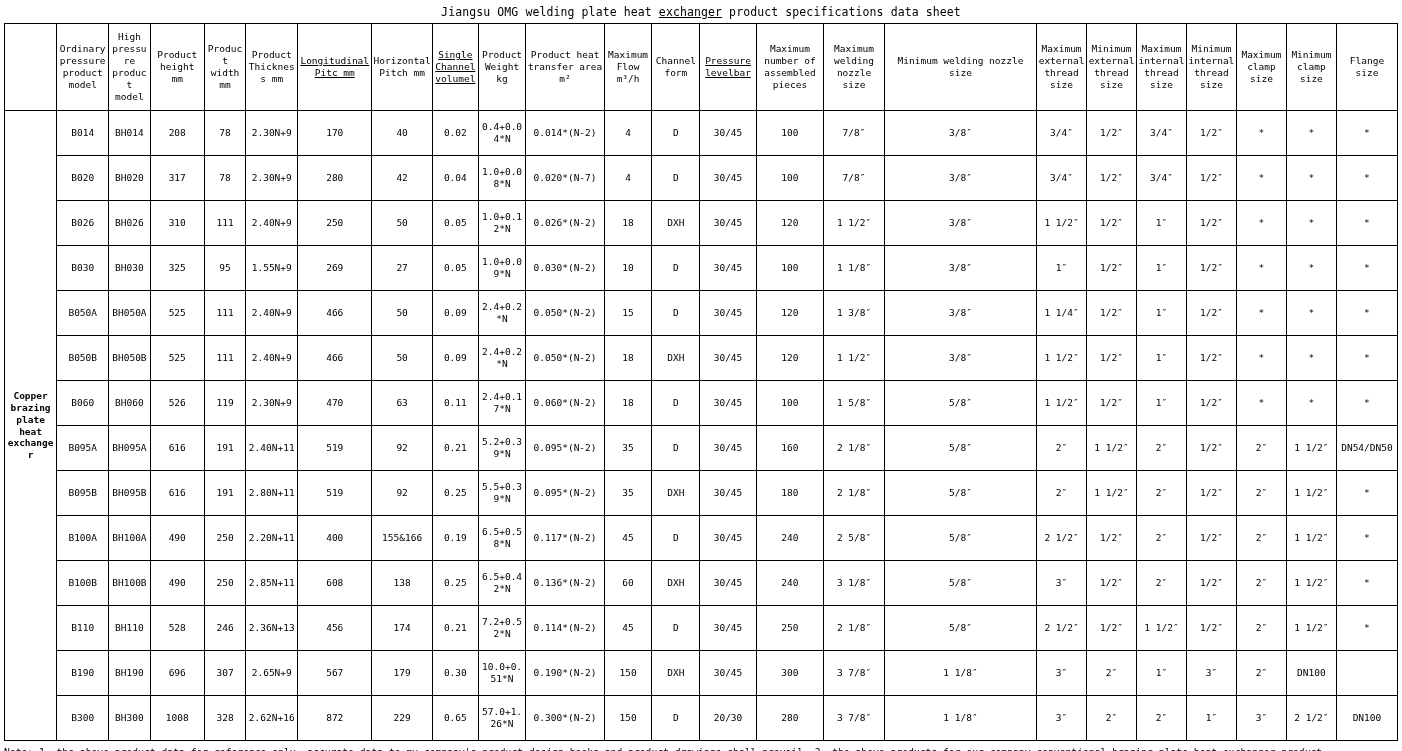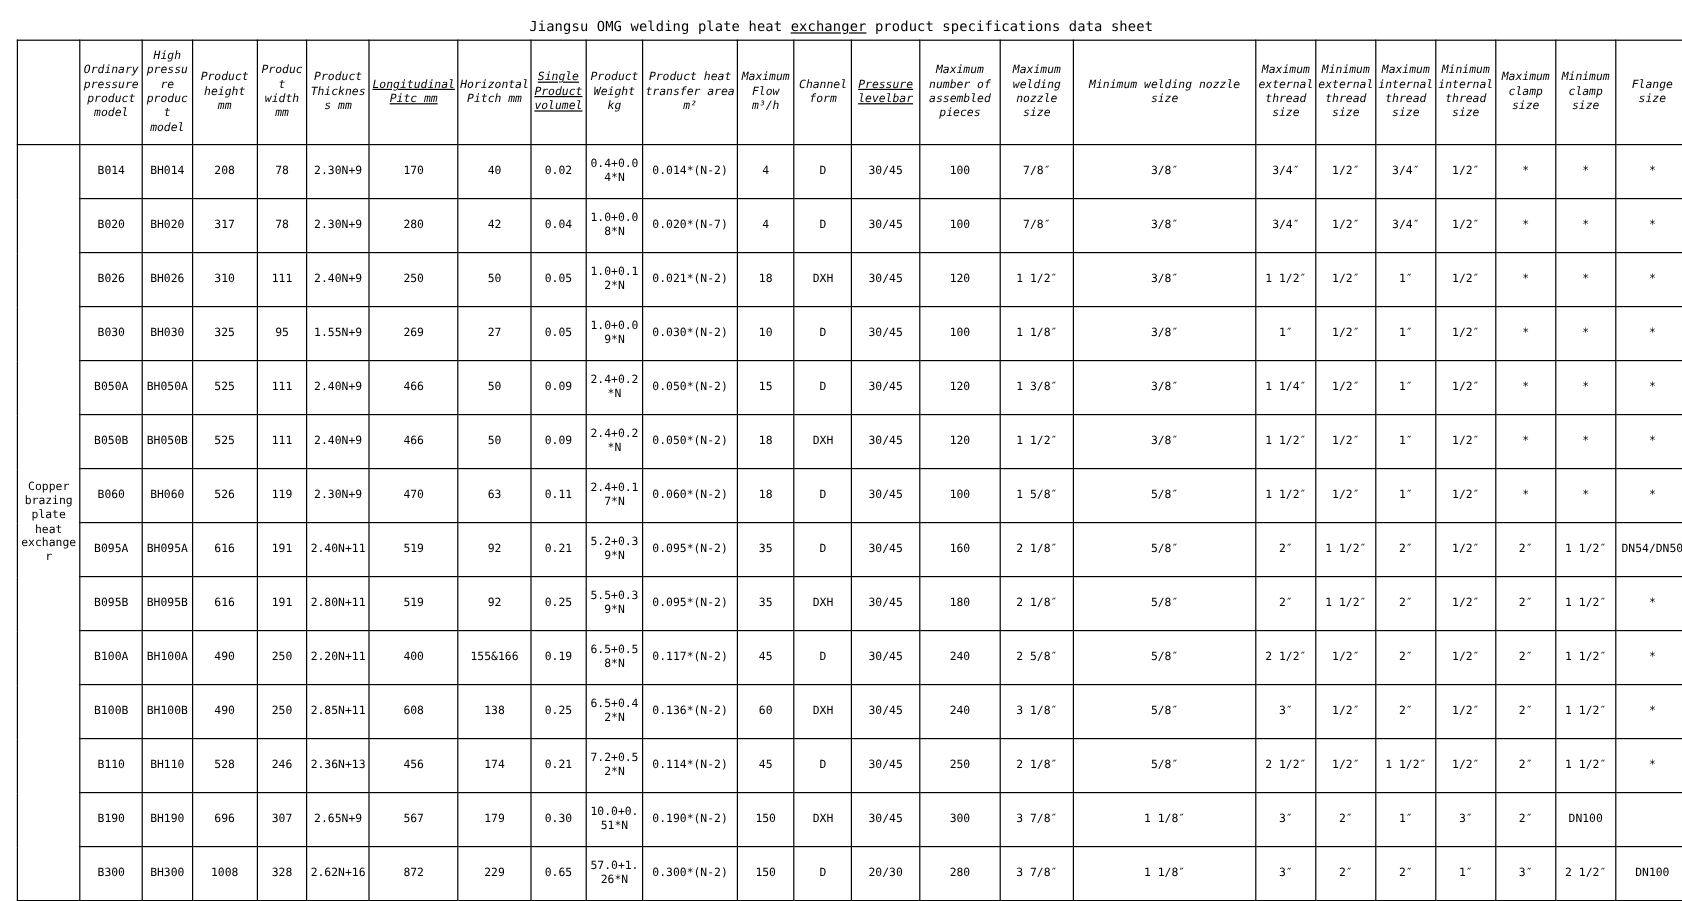--- a/index.html
+++ b/index.html
@@ -12,21 +12,21 @@
     color: #000000;
     width: 1402px;
     height: 751px;
     overflow: hidden;
   }
   .page {
     position: relative;
     width: 1402px;
     height: 751px;
     box-sizing: border-box;
-    padding: 10px;
+    padding: 0;
   }
   .doc-title {
     text-align: center;
     font-size: 11.5px;
     letter-spacing: 0.1px;
     padding: 5px 0 4px 0;
     white-space: nowrap;
   }
   .doc-title .underline-word {
     text-decoration: underline;
@@ -44,30 +44,30 @@
     vertical-align: middle;
     padding: 1px 1px;
     line-height: 1.25;
     word-wrap: break-word;
     overflow-wrap: break-word;
   }
   table.spec thead th {
     height: 84px;
     font-weight: normal;
     font-size: 9.5px;
-    font-style: italic;
   }
   table.spec tbody td {
     height: 42px;
     font-size: 9.5px;
   }
   td.rowlabel {
     width: 48px;
     font-size: 9.5px;
     line-height: 1.9;
+    font-weight: bold;
   }
   .underline {
     text-decoration: underline;
   }
   .note {
     font-size: 9.7px;
     line-height: 1.55;
     padding: 4px 4px 0 4px;
     text-align: left;
   }
@@ -114,21 +114,21 @@
     <thead>
       <tr>
         <th></th>
         <th>Ordinary pressure product model</th>
         <th>High pressure product model</th>
         <th>Product height  mm</th>
         <th>Product width  mm</th>
         <th>Product Thickness mm</th>
         <th class="underline">Longitudinal Pitc mm</th>
         <th>Horizontal Pitch mm</th>
-        <th class="underline">Single Product volumel</th>
+        <th class="underline">Single Channel volumel</th>
         <th>Product Weight kg</th>
         <th>Product heat transfer area m²</th>
         <th>Maximum Flow m³/h</th>
         <th>Channel form</th>
         <th class="underline">Pressure levelbar</th>
         <th>Maximum number of assembled pieces</th>
         <th>Maximum welding nozzle size</th>
         <th>Minimum welding nozzle size</th>
         <th>Maximum external thread size</th>
         <th>Minimum external thread size</th>
@@ -194,21 +194,21 @@
       <tr>
         <td>B026</td>
         <td>BH026</td>
         <td>310</td>
         <td>111</td>
         <td>2.40N+9</td>
         <td>250</td>
         <td>50</td>
         <td>0.05</td>
         <td>1.0+0.12*N</td>
-        <td>0.021*(N-2)</td>
+        <td>0.026*(N-2)</td>
         <td>18</td>
         <td>DXH</td>
         <td>30/45</td>
         <td>120</td>
         <td>1 1/2″</td>
         <td>3/8″</td>
         <td>1 1/2″</td>
         <td>1/2″</td>
         <td>1″</td>
         <td>1/2″</td>

